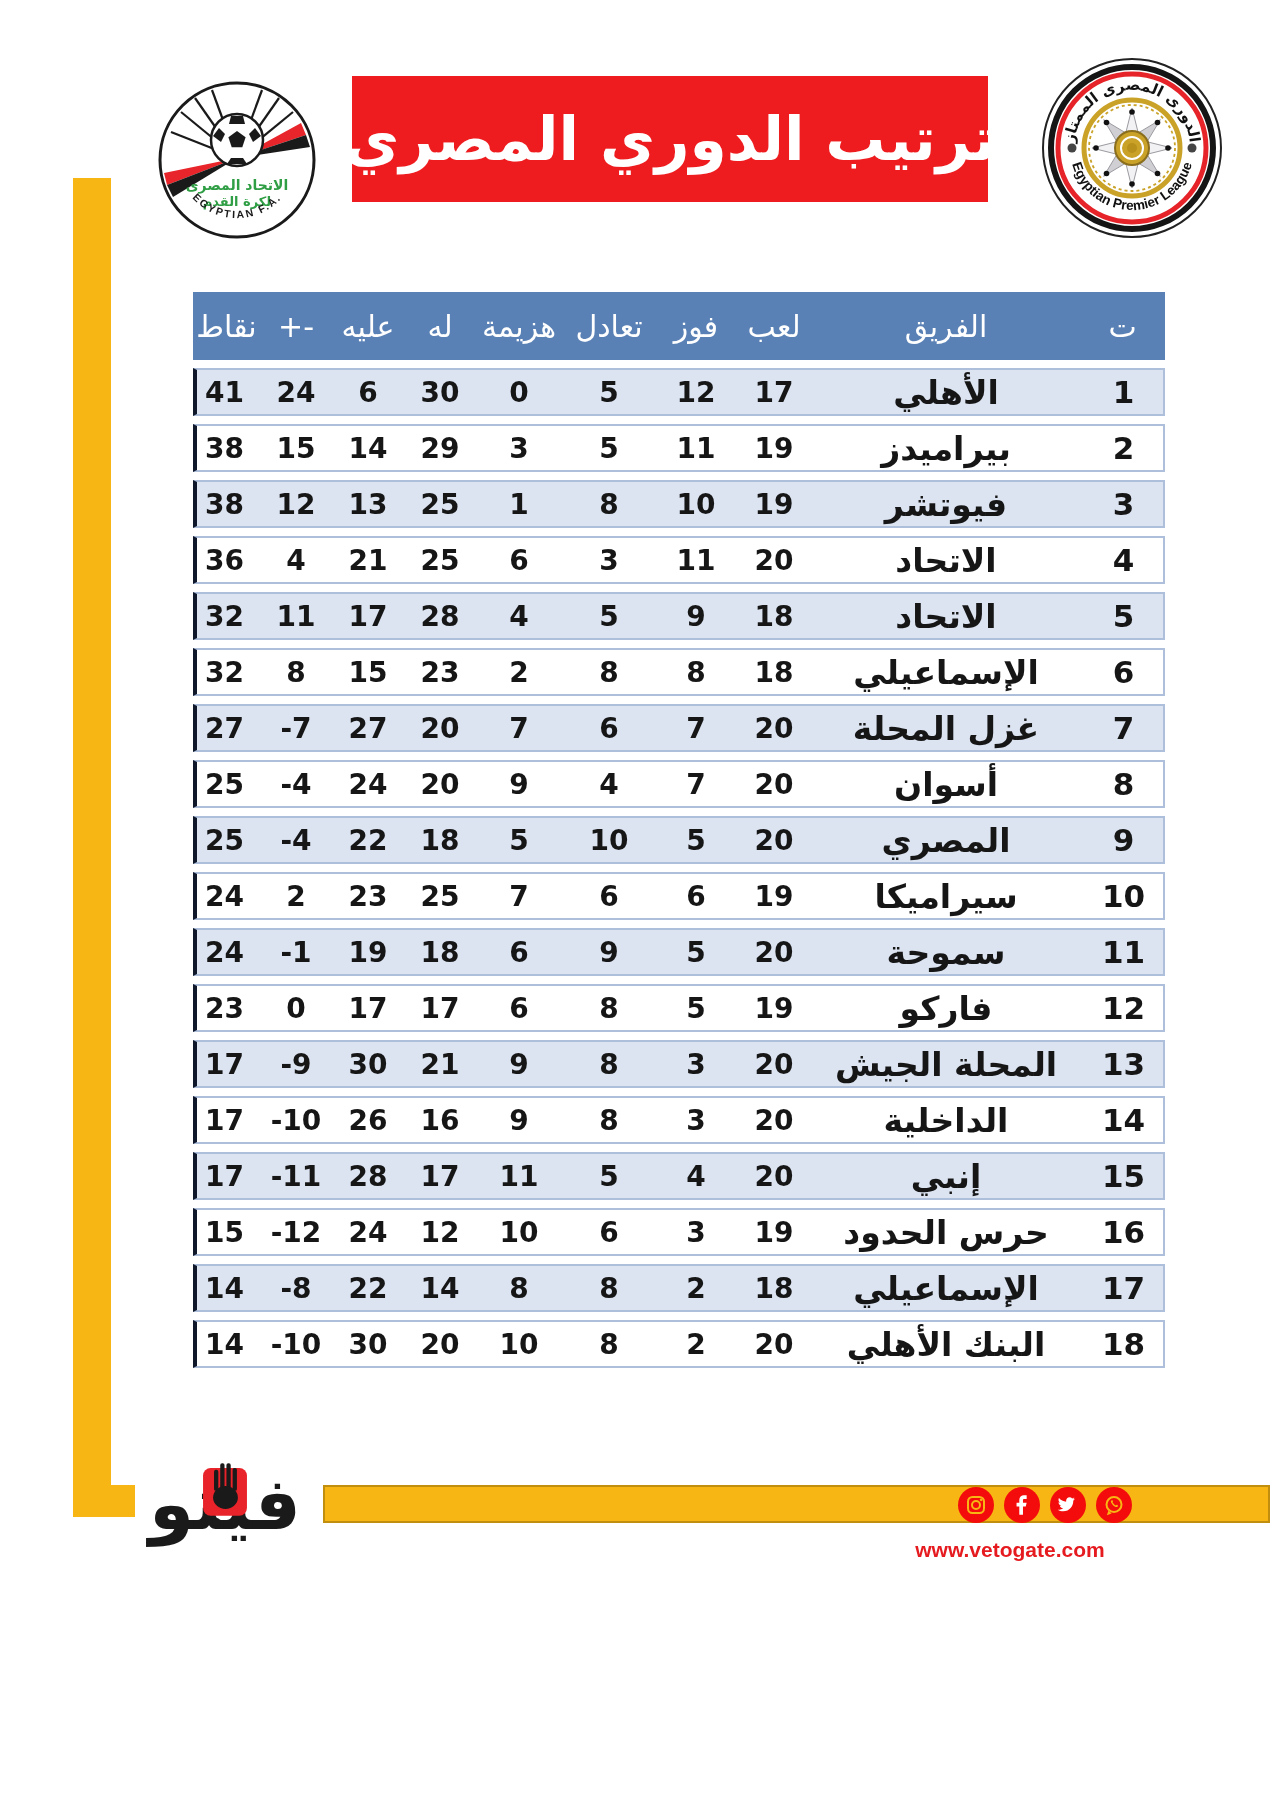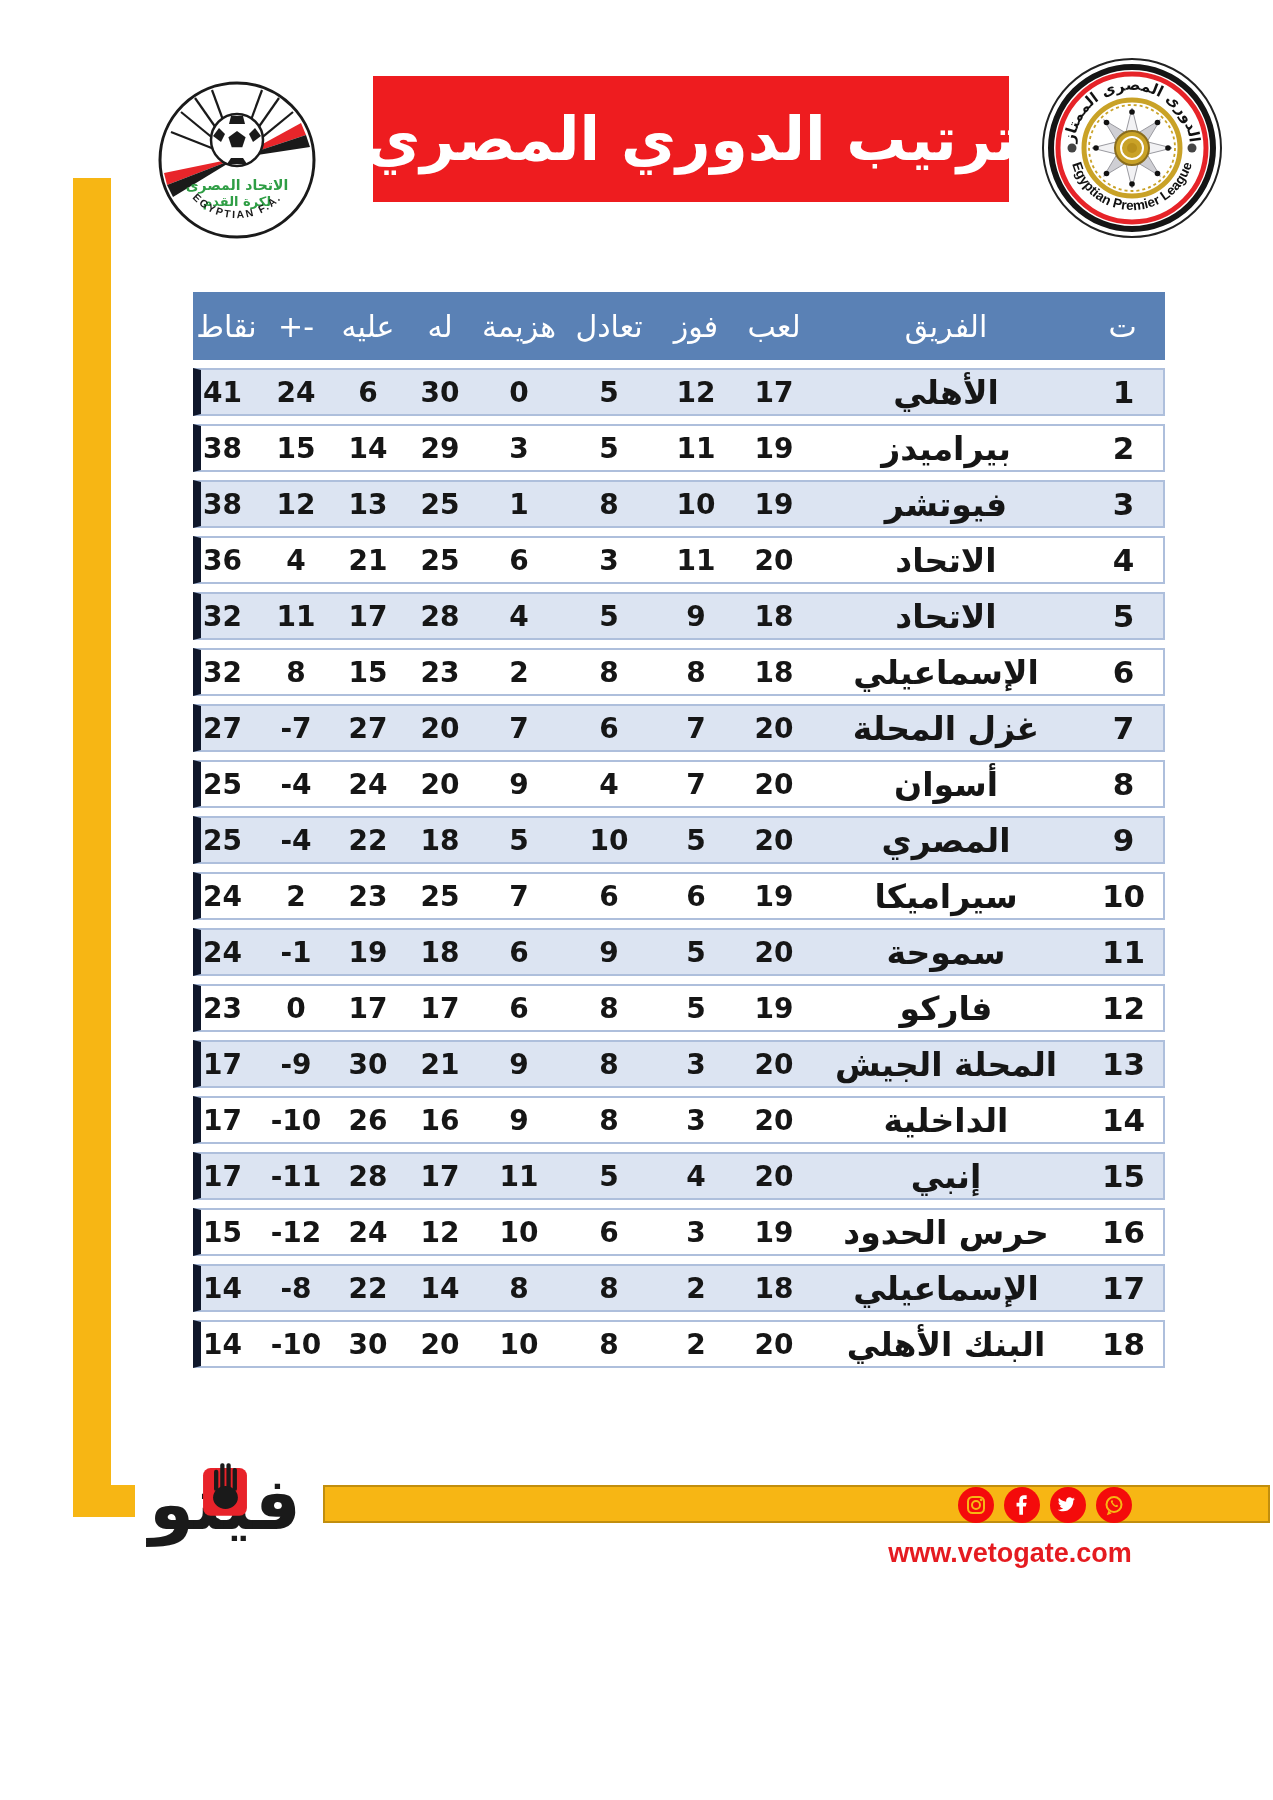--- a/index.html
+++ b/index.html
@@ -5,44 +5,44 @@
   html,body{margin:0;padding:0;background:#fff;}
   .canvas{position:relative;width:1273px;height:1800px;background:#ffffff;overflow:hidden;
           font-family:"DejaVu Sans",sans-serif;}
   
   .bar-left{position:absolute;left:73px;top:178px;width:38px;height:1339px;background:#f7b614;}
   .bar-left-foot{position:absolute;left:73px;top:1485px;width:62px;height:32px;background:#f7b614;}
   .bar-bottom{position:absolute;left:323px;top:1485px;width:943px;height:34px;background:#f7b614;
               border:2px solid #c18e0e;}
   
   .banner{position:absolute;left:352px;top:76px;width:636px;height:126px;background:#ee1c1f;
-          display:flex;align-items:center;justify-content:center;margin-left:21px;}
+          display:flex;align-items:center;justify-content:center;}
   .banner-title{color:#ffffff;font-size:60px;font-weight:bold;direction:rtl;white-space:nowrap;}
   .efa-logo{position:absolute;left:157px;top:80px;width:160px;height:160px;}
   .epl-logo{position:absolute;left:1041px;top:57px;width:182px;height:182px;}
   
   .table-wrap{position:absolute;left:193px;top:292px;width:972px;}
   table.standings{width:972px;border-collapse:separate;border-spacing:0 8px;direction:rtl;
                   table-layout:fixed;margin-top:-8px;}
   table.standings th{background:#5a81b5;color:#ffffff;height:68px;font-size:30px;font-weight:normal;
                      padding:0;text-align:center;direction:ltr;border:none;}
   table.standings td{height:44px;padding:0;text-align:center;font-weight:bold;font-size:28px;
                      color:#161616;background:#ffffff;direction:ltr;
                      border-top:2px solid #aebfdc;border-bottom:2px solid #aebfdc;}
   table.standings tbody tr:nth-child(odd) td{background:#dce4f2;}
   table.standings td:first-child{border-right:2px solid #aebfdc;}
-  table.standings td:last-child{border-left:8px solid #0f172a;}
+  table.standings td:last-child{border-left:4px solid #0f172a;}
   table.standings td.c-rank{font-size:31px;}
   table.standings td.c-team{font-size:33px;}
   
   .veto-logo{position:absolute;left:140px;top:1445px;width:170px;height:105px;}
   .social-row{position:absolute;left:958px;top:1487px;display:flex;gap:10px;}
   .social-icon{width:36px;height:36px;display:block;}
   .website{position:absolute;left:860px;top:1538px;width:300px;text-align:center;
-           font-family:"Liberation Sans",sans-serif;font-size:27px;font-weight:bold;color:#e51b20;}
+           font-family:"Liberation Sans",sans-serif;font-size:21px;font-weight:bold;color:#e51b20;}
 </style>
 </head>
 <body>
 
 <div class="canvas">
 
   <div class="bar-left"></div>
   <div class="bar-left-foot"></div>
   <div class="bar-bottom"></div>
 

